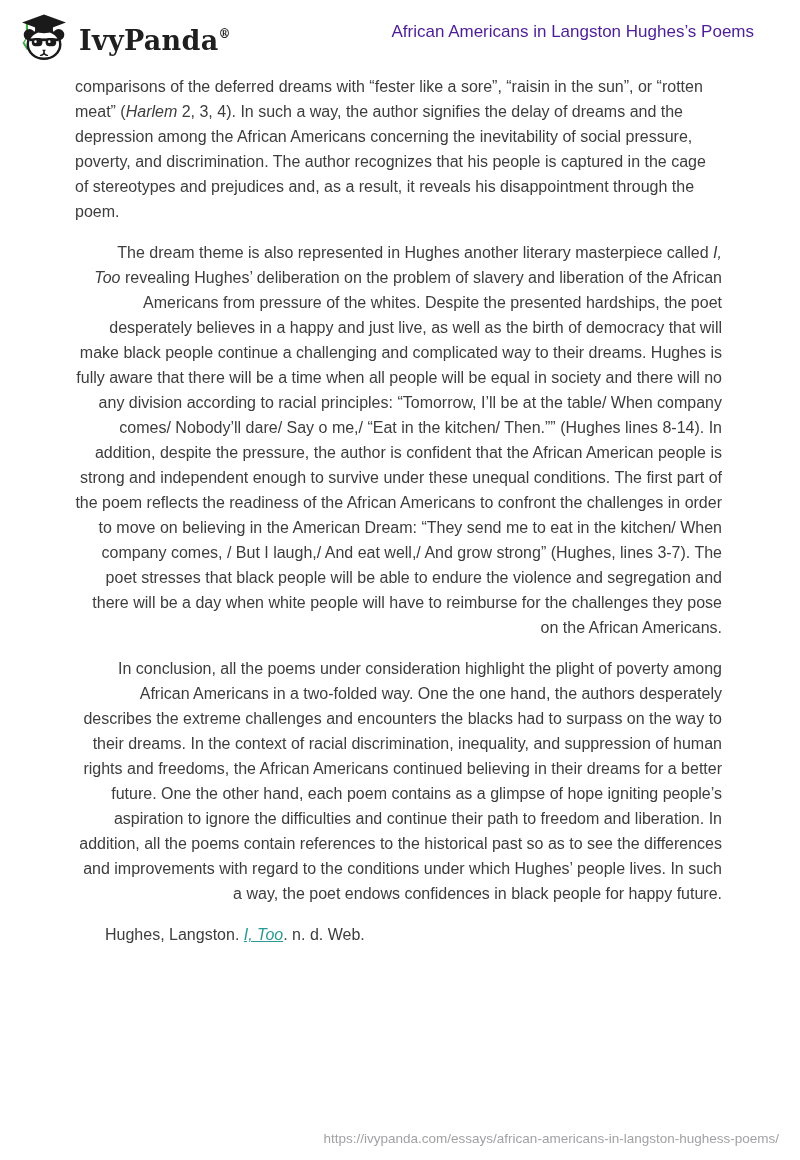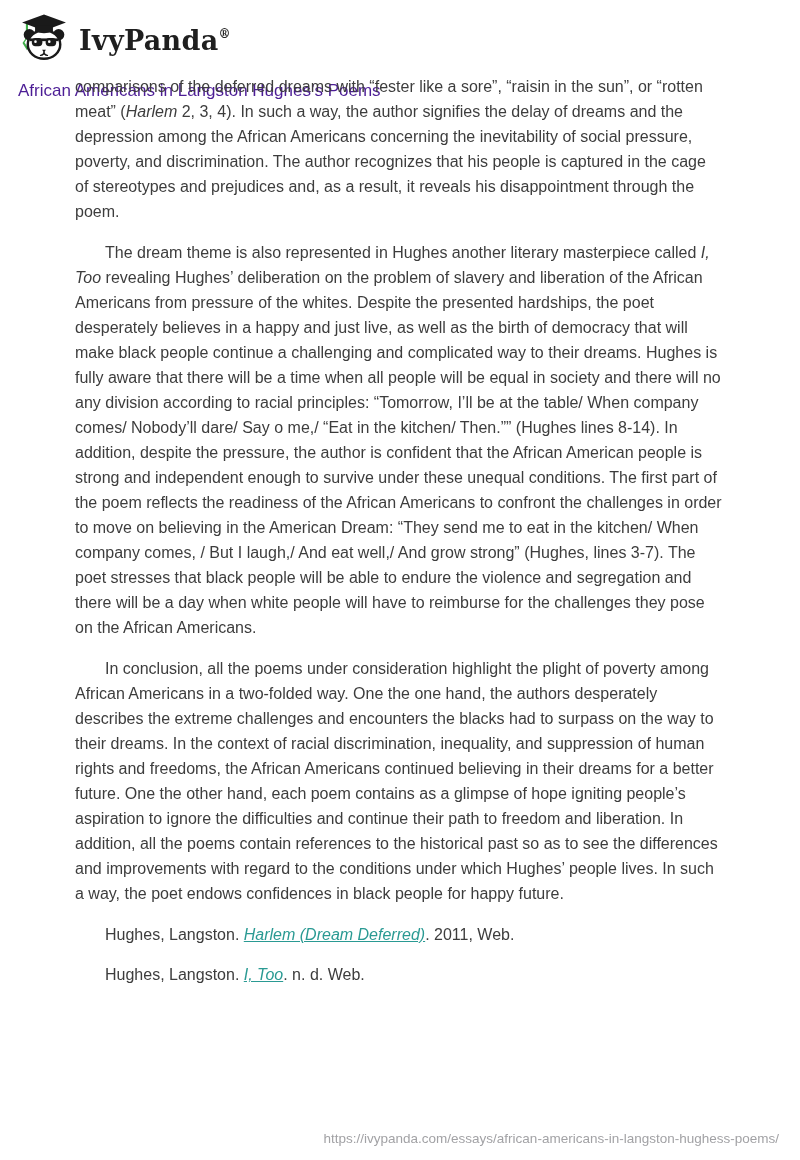--- a/index.html
+++ b/index.html
@@ -9,23 +9,22 @@
     height: 1160px;
     background: #ffffff;
     font-family: "Liberation Sans", sans-serif;
     position: relative;
     overflow: hidden;
   }
   .header {
     display: flex;
     justify-content: space-between;
     align-items: flex-start;
-    padding: 8px 20px 0 18px;
+    padding: 8px 46px 0 18px;
     height: 62px;
-    flex-direction: column;
   }
   .logo {
     display: flex;
     align-items: center;
     gap: 9px;
   }
   .logo svg { display: block; }
   .logo-text {
     font-family: "DejaVu Serif", serif;
     font-weight: bold;
@@ -49,21 +48,21 @@
   .content {
     padding: 12px 78px 0 75px;
   }
   p.para {
     font-size: 16px;
     line-height: 25px;
     color: #3d3d3d;
     margin: 0 0 16px 0;
     text-align: left;
   }
-  p.para.indent { text-indent: 30px; }
+  p.para.indent { text-indent: 30px; text-align: right; }
   p.para em { font-style: italic; }
   .works-cited-heading {
     font-size: 28px;
     font-weight: bold;
     color: #2d2d2d;
     margin: 27px 0 12px 0;
     letter-spacing: 0.2px;
   }
   p.citation {
     font-size: 16px;
@@ -119,18 +118,17 @@
   <div class="doc-title">African Americans in Langston Hughes’s Poems</div>
 </div>
 
 <div class="content">
   <div id="paragraphs">
       <p class="para"><span>comparisons of the deferred dreams with “fester like a sore”, “raisin in the sun”, or “rotten meat” (</span><em>Harlem</em><span> 2, 3, 4). In such a way, the author signifies the delay of dreams and the depression among the African Americans concerning the inevitability of social pressure, poverty, and discrimination. The author recognizes that his people is captured in the cage of stereotypes and prejudices and, as a result, it reveals his disappointment through the poem.</span></p>
       <p class="para indent"><span>The dream theme is also represented in Hughes another literary masterpiece called </span><em>I, Too</em><span> revealing Hughes’ deliberation on the problem of slavery and liberation of the African Americans from pressure of the whites. Despite the presented hardships, the poet desperately believes in a happy and just live, as well as the birth of democracy that will make black people continue a challenging and complicated way to their dreams. Hughes is fully aware that there will be a time when all people will be equal in society and there will no any division according to racial principles: “Tomorrow, I’ll be at the table/ When company comes/ Nobody’ll dare/ Say o me,/ “Eat in the kitchen/ Then.”” (Hughes lines 8-14). In addition, despite the pressure, the author is confident that the African American people is strong and independent enough to survive under these unequal conditions. The first part of the poem reflects the readiness of the African Americans to confront the challenges in order to move on believing in the American Dream: “They send me to eat in the kitchen/ When company comes, / But I laugh,/ And eat well,/ And grow strong” (Hughes, lines 3-7). The poet stresses that black people will be able to endure the violence and segregation and there will be a day when white people will have to reimburse for the challenges they pose on the African Americans.</span></p>
       <p class="para indent"><span>In conclusion, all the poems under consideration highlight the plight of poverty among African Americans in a two-folded way. One the one hand, the authors desperately describes the extreme challenges and encounters the blacks had to surpass on the way to their dreams. In the context of racial discrimination, inequality, and suppression of human rights and freedoms, the African Americans continued believing in their dreams for a better future. One the other hand, each poem contains as a glimpse of hope igniting people’s aspiration to ignore the difficulties and continue their path to freedom and liberation. In addition, all the poems contain references to the historical past so as to see the differences and improvements with regard to the conditions under which Hughes’ people lives. In such a way, the poet endows confidences in black people for happy future.</span></p>
     </div>
   <div id="citations">
-      <p class="citation"><span>Hughes, Langston. </span><a class="cite-link" href="#">Harlem (Dream Deferred)</a><span>. 2011, Web.</span></p>
       <p class="citation"><span>Hughes, Langston. </span><a class="cite-link" href="#">I, Too</a><span>. n. d. Web.</span></p>
     </div>
 </div>
 
 <div class="footer-url">https://ivypanda.com/essays/african-americans-in-langston-hughess-poems/</div>
 
 </body></html>

